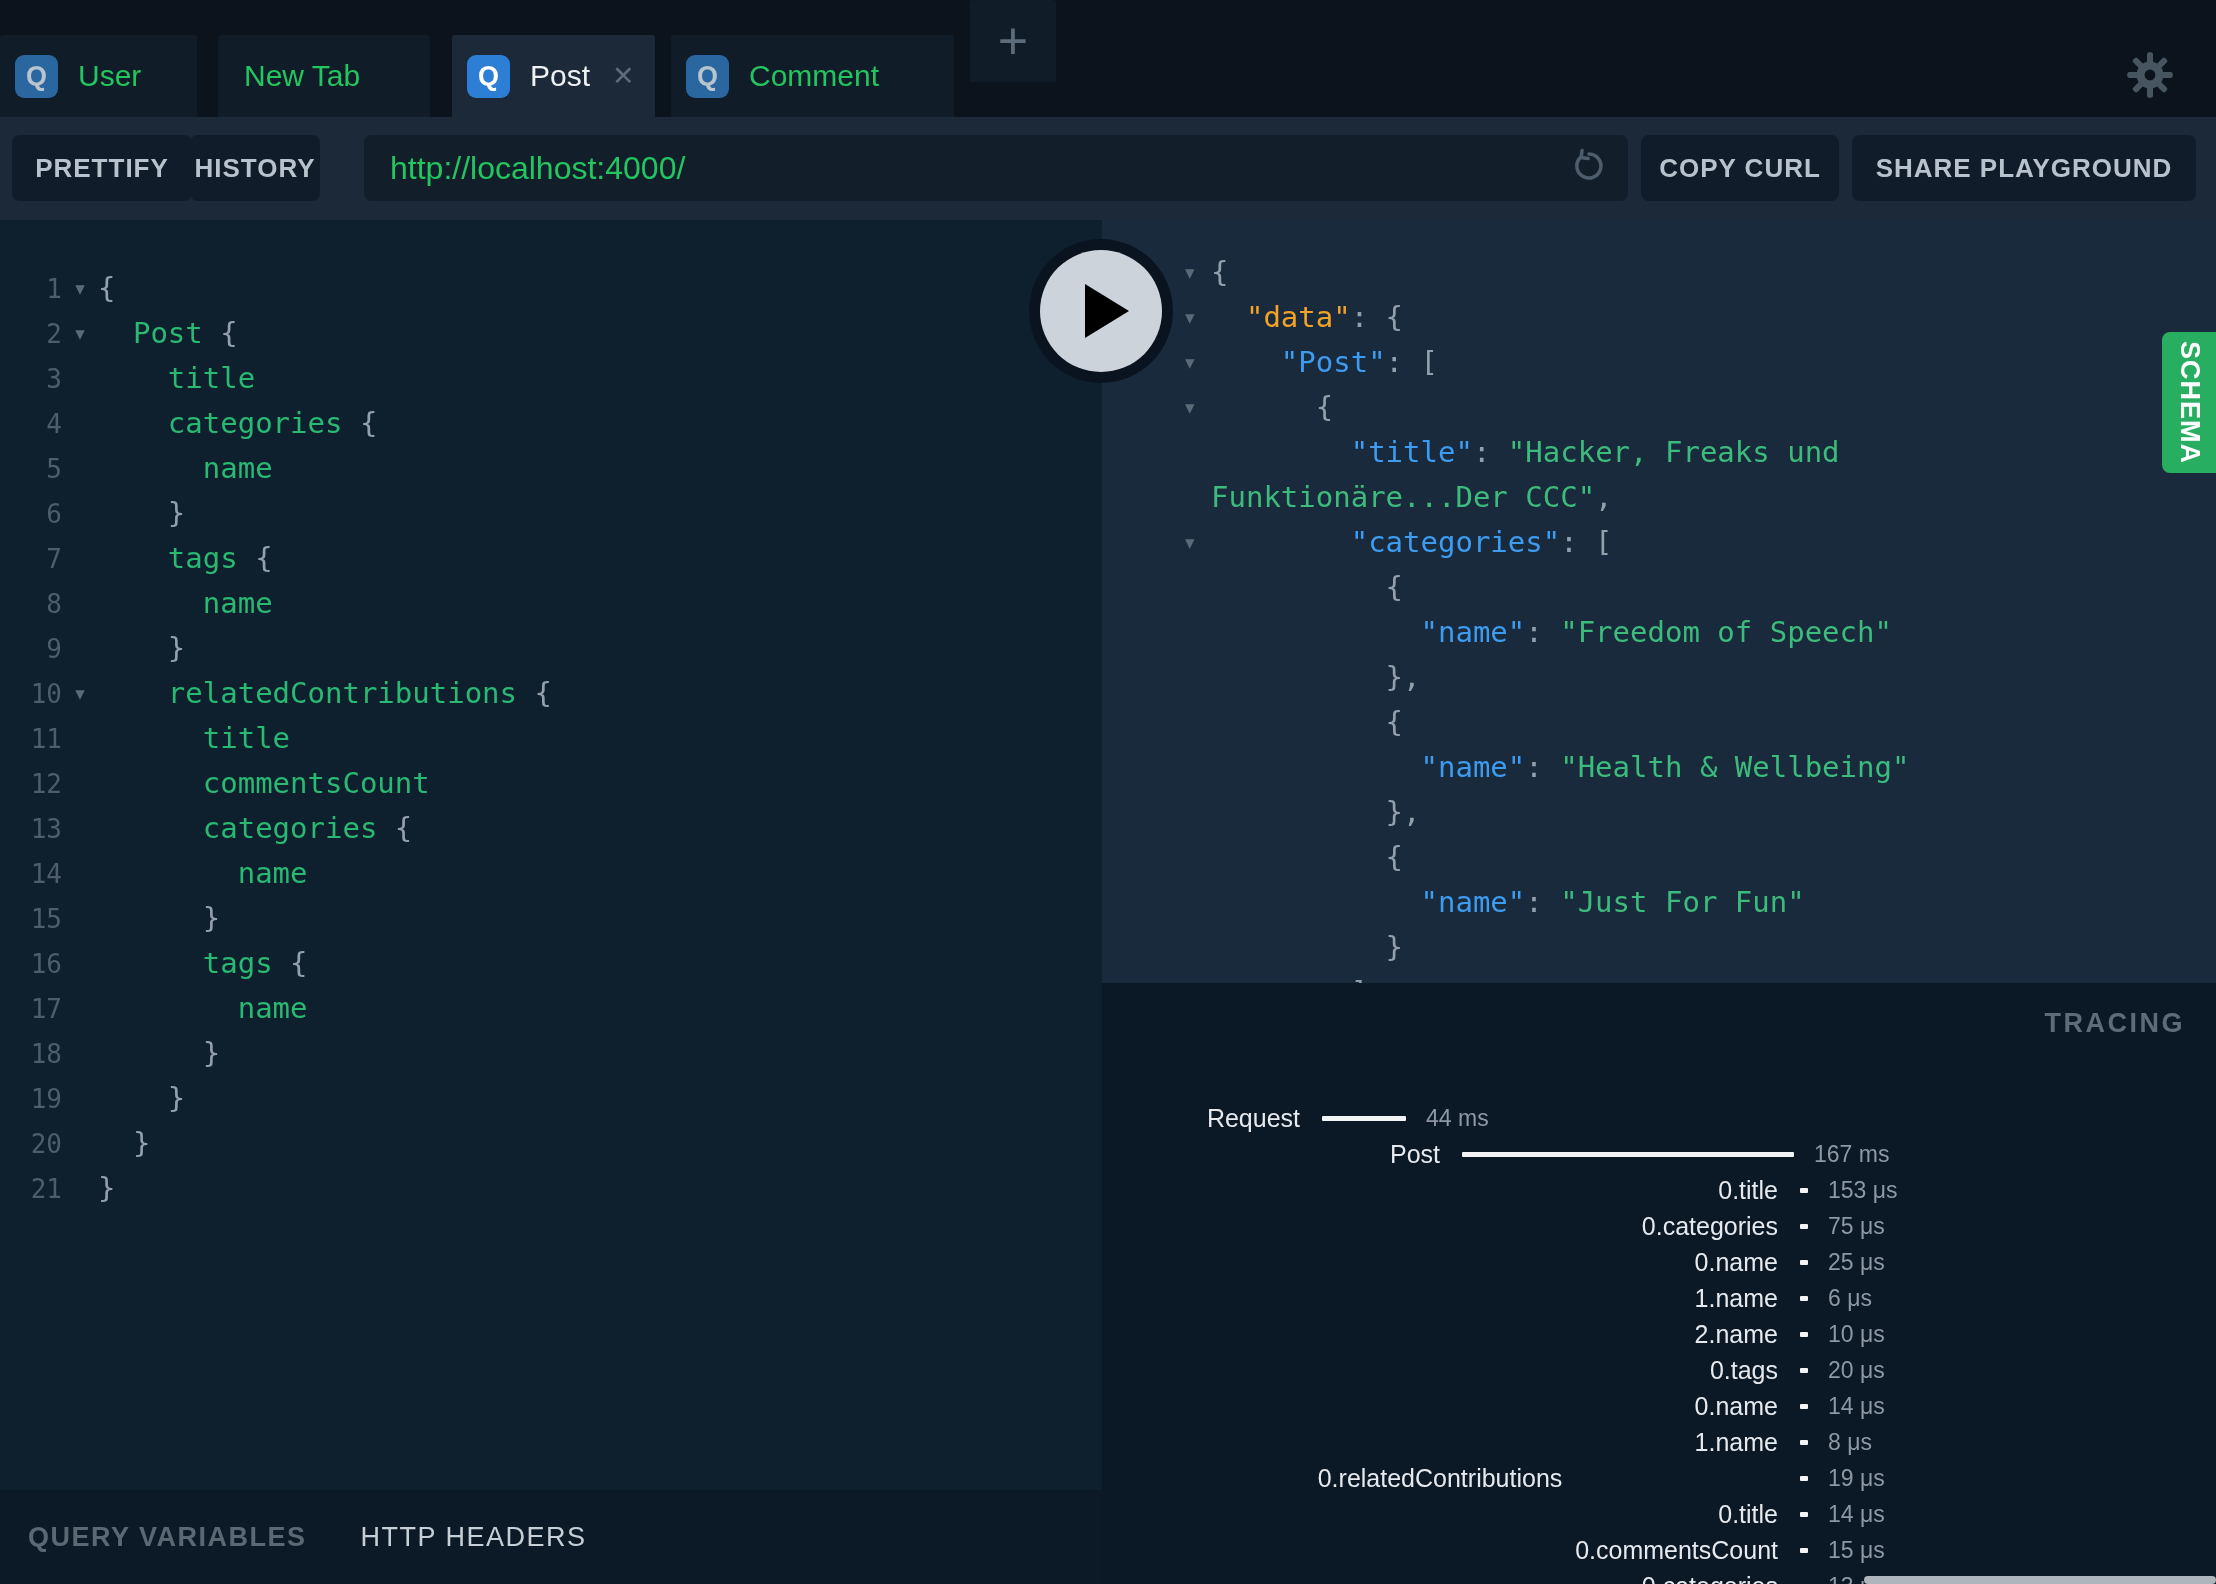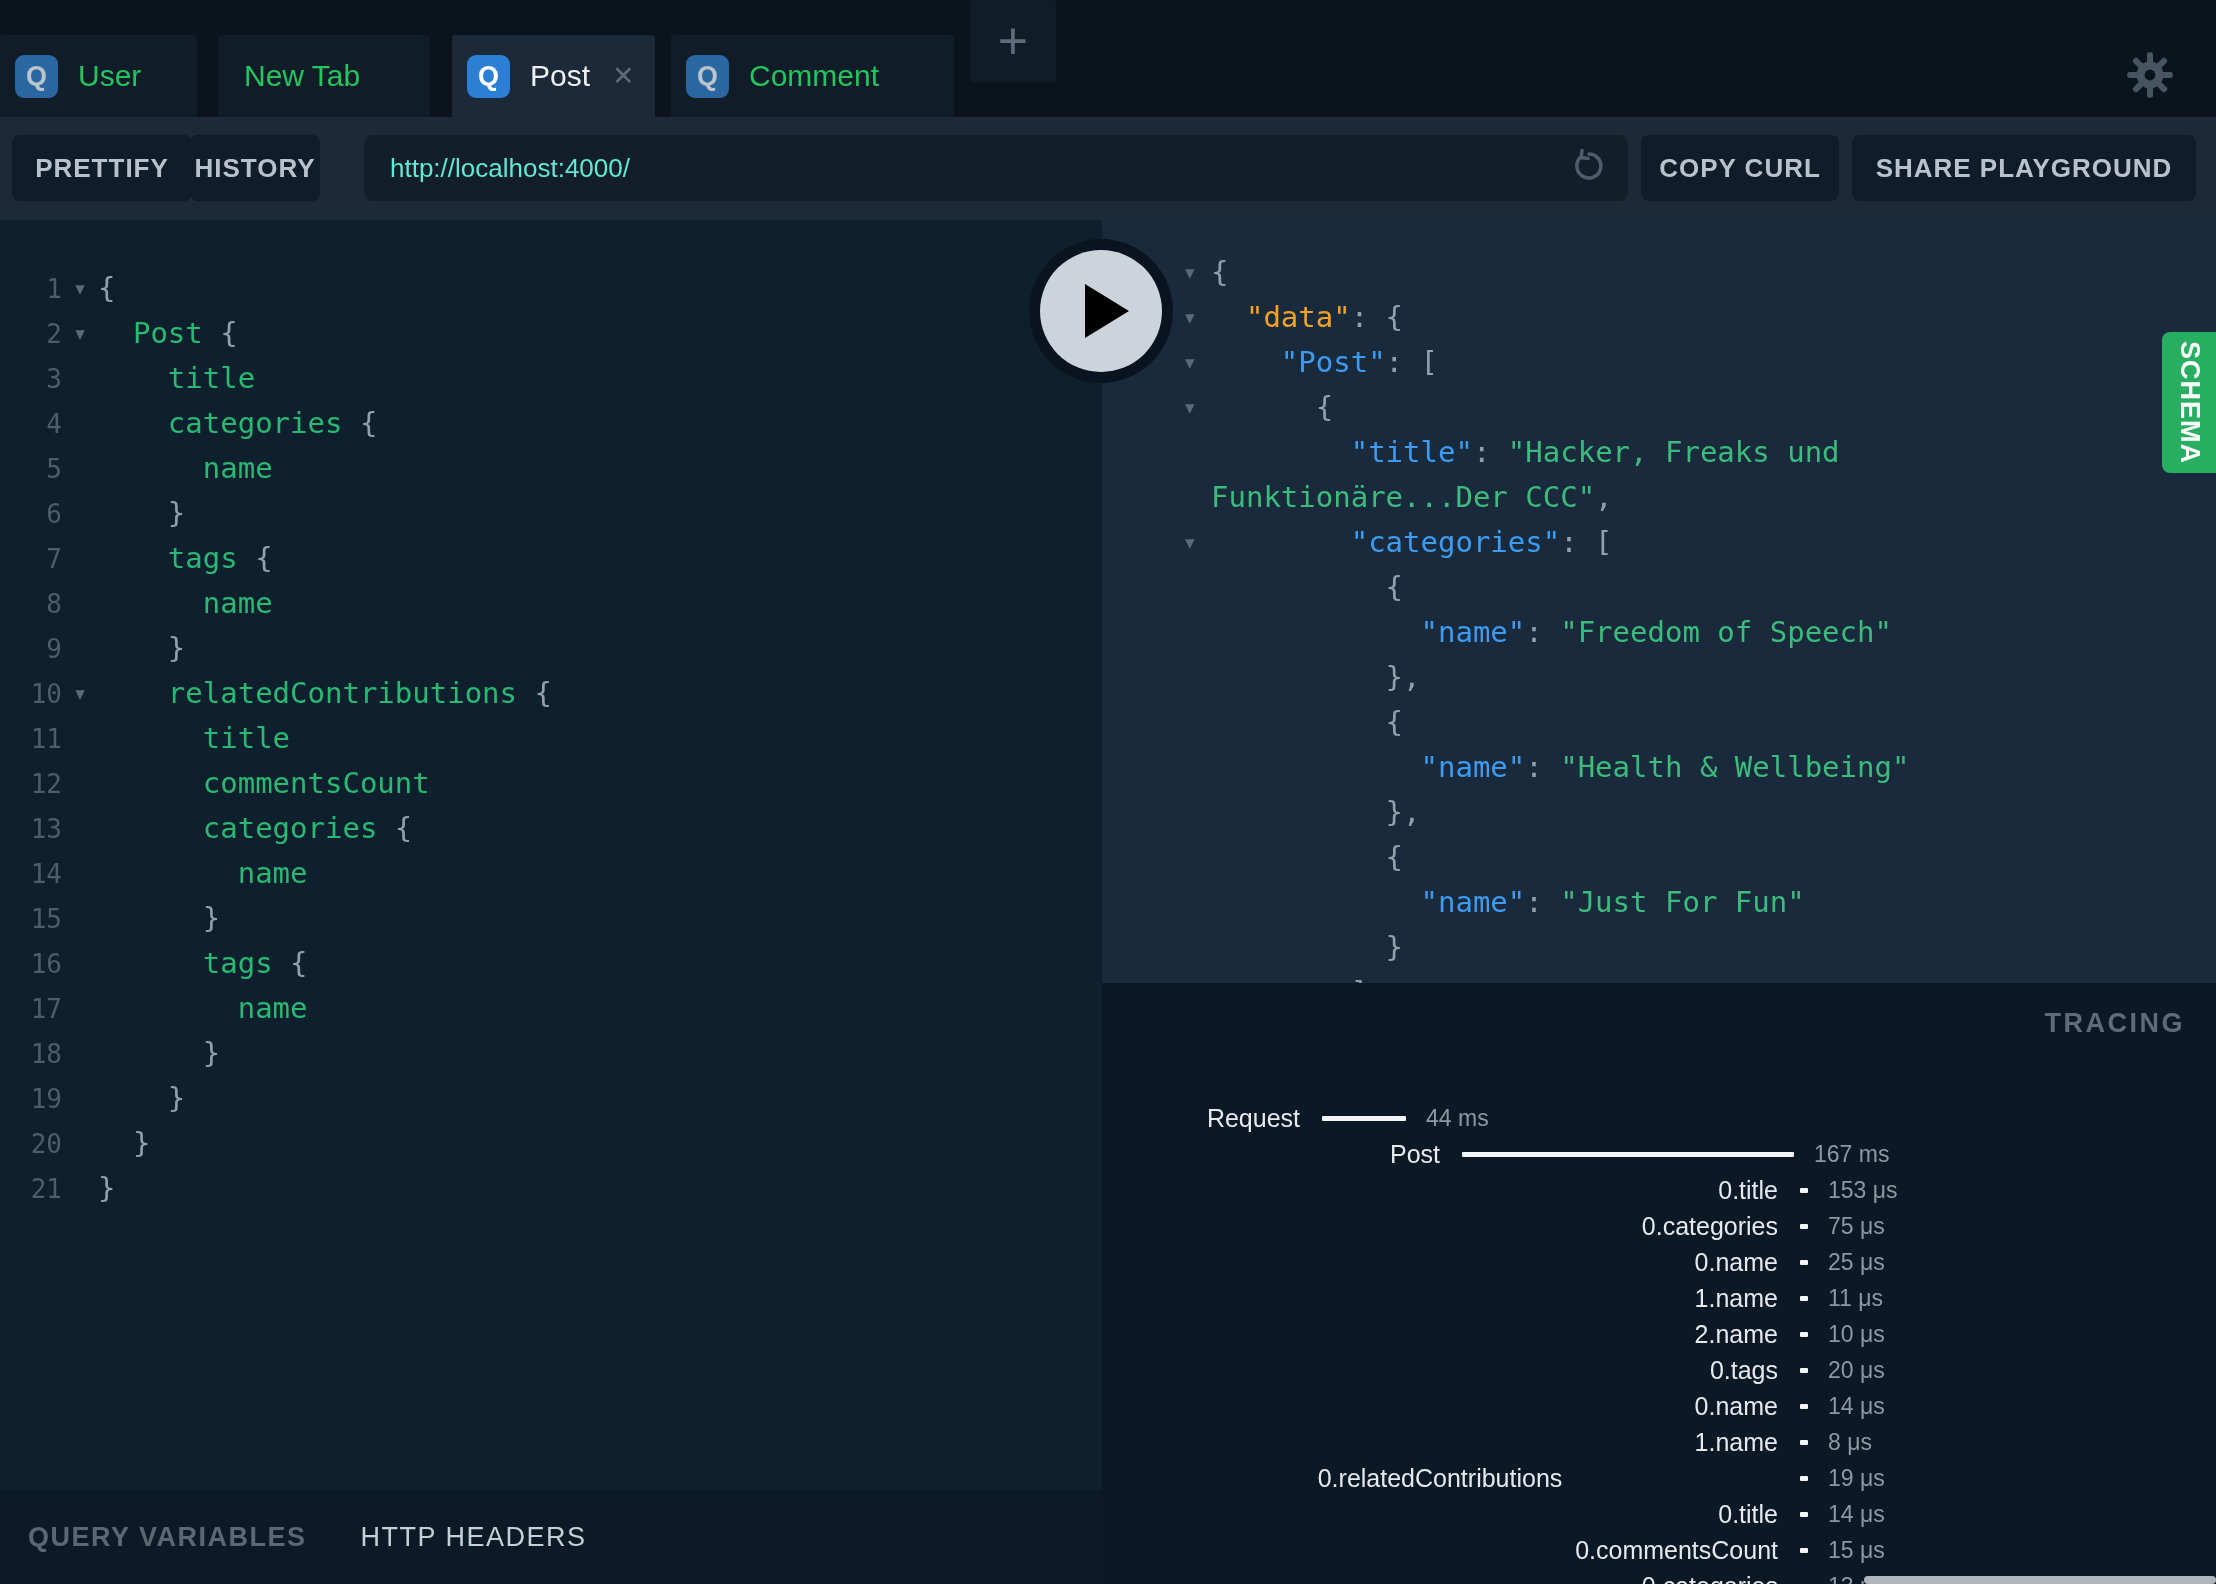--- a/index.html
+++ b/index.html
@@ -29,21 +29,21 @@
   .tbtn { position:absolute; top:18px; height:66px; background:#101C29; border:none; border-radius:8px;
           color:#B8C2CC; font-family:inherit; font-size:26px; font-weight:600; letter-spacing:1px;
           display:flex; align-items:center; justify-content:center; cursor:pointer; }
   .btn-prettify { left:12px;  width:180px;text-align:center; }
   .btn-history  { left:190px; width:130px; }
   .btn-copycurl { left:1641px; width:198px; }
   .btn-share    { left:1852px; width:344px; }
   .urlwrap { position:absolute; left:364px; top:18px; width:1264px; height:66px; background:#131E2B;
              border-radius:8px; display:flex; align-items:center; }
   .urlinput { flex:1; height:100%; background:transparent; border:none; outline:none;
-              color:#5eead4; font-family:inherit; font-size:26px; padding:0 26px; }
+              color:#22c55e; font-family:inherit; font-size:32px; padding:0 26px; }
   .reseticon { margin-right:20px; flex:none; }
 
   
   .query-pane { position:absolute; left:0; top:220px; width:1102px; height:1270px; background:#0E1F2D; overflow:hidden; }
   .response-pane { position:absolute; left:1102px; top:220px; width:1114px; height:763px; background:#182A3C; overflow:hidden; }
 
   .qlines { position:absolute; left:0; top:46px; right:0; }
   .rlines { position:absolute; left:0; top:30px; right:0; }
   .cline { display:flex; align-items:center; height:45px; }
   .lnum { width:62px; text-align:right; color:#4E5D6A; font-family:"DejaVu Sans Mono",monospace; font-size:26px; flex:none; }
@@ -359,21 +359,21 @@
           <span class="trvalue">75 μs</span>
         </div>
         <div class="trrow">
           <span class="trlabel" style="width: 676px;">0.name</span>
           <span class="trbar" style="width: 8px;"></span>
           <span class="trvalue">25 μs</span>
         </div>
         <div class="trrow">
           <span class="trlabel" style="width: 676px;">1.name</span>
           <span class="trbar" style="width: 8px;"></span>
-          <span class="trvalue">11 μs</span>
+          <span class="trvalue">6 μs</span>
         </div>
         <div class="trrow">
           <span class="trlabel" style="width: 676px;">2.name</span>
           <span class="trbar" style="width: 8px;"></span>
           <span class="trvalue">10 μs</span>
         </div>
         <div class="trrow">
           <span class="trlabel" style="width: 676px;">0.tags</span>
           <span class="trbar" style="width: 8px;"></span>
           <span class="trvalue">20 μs</span>

